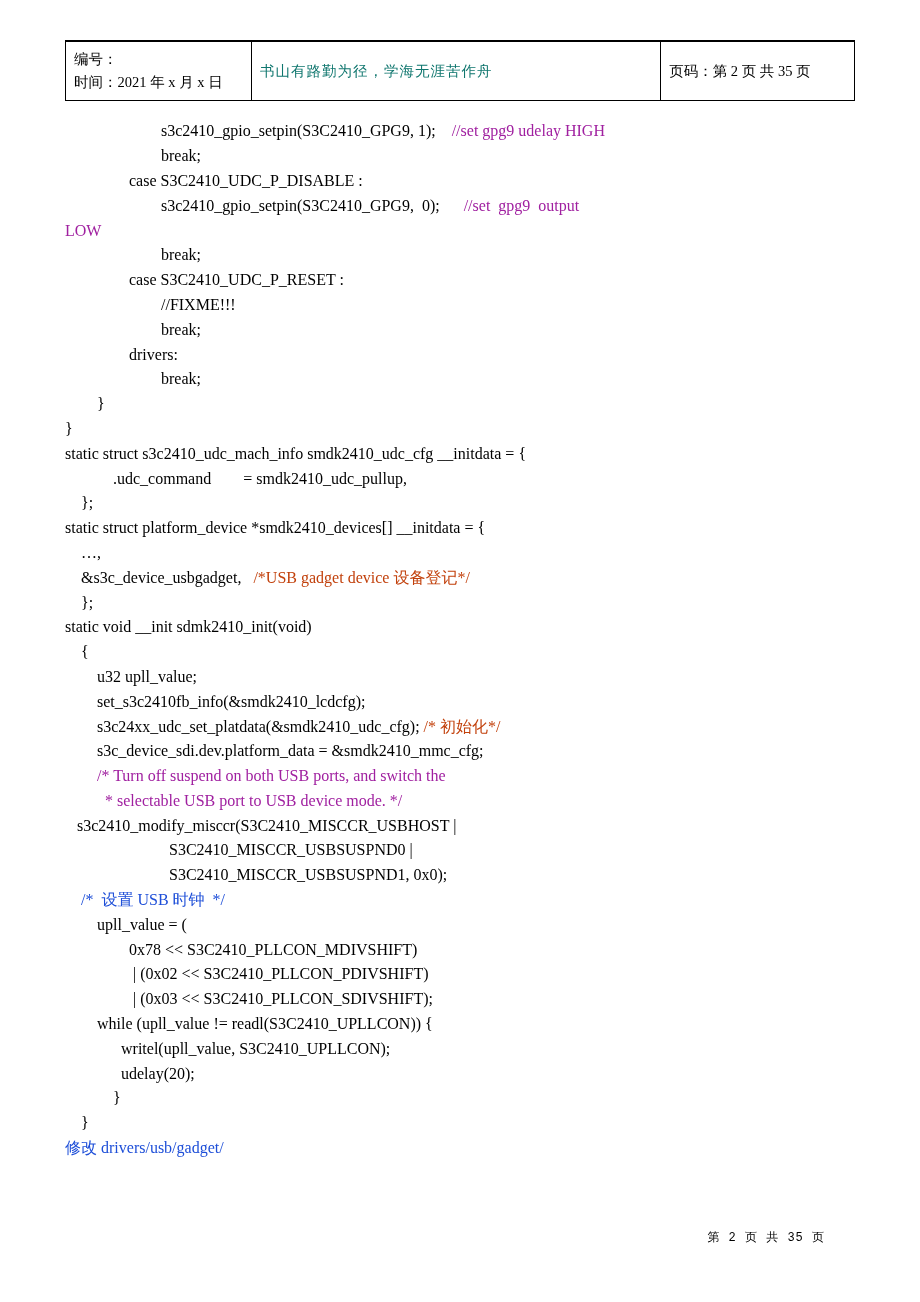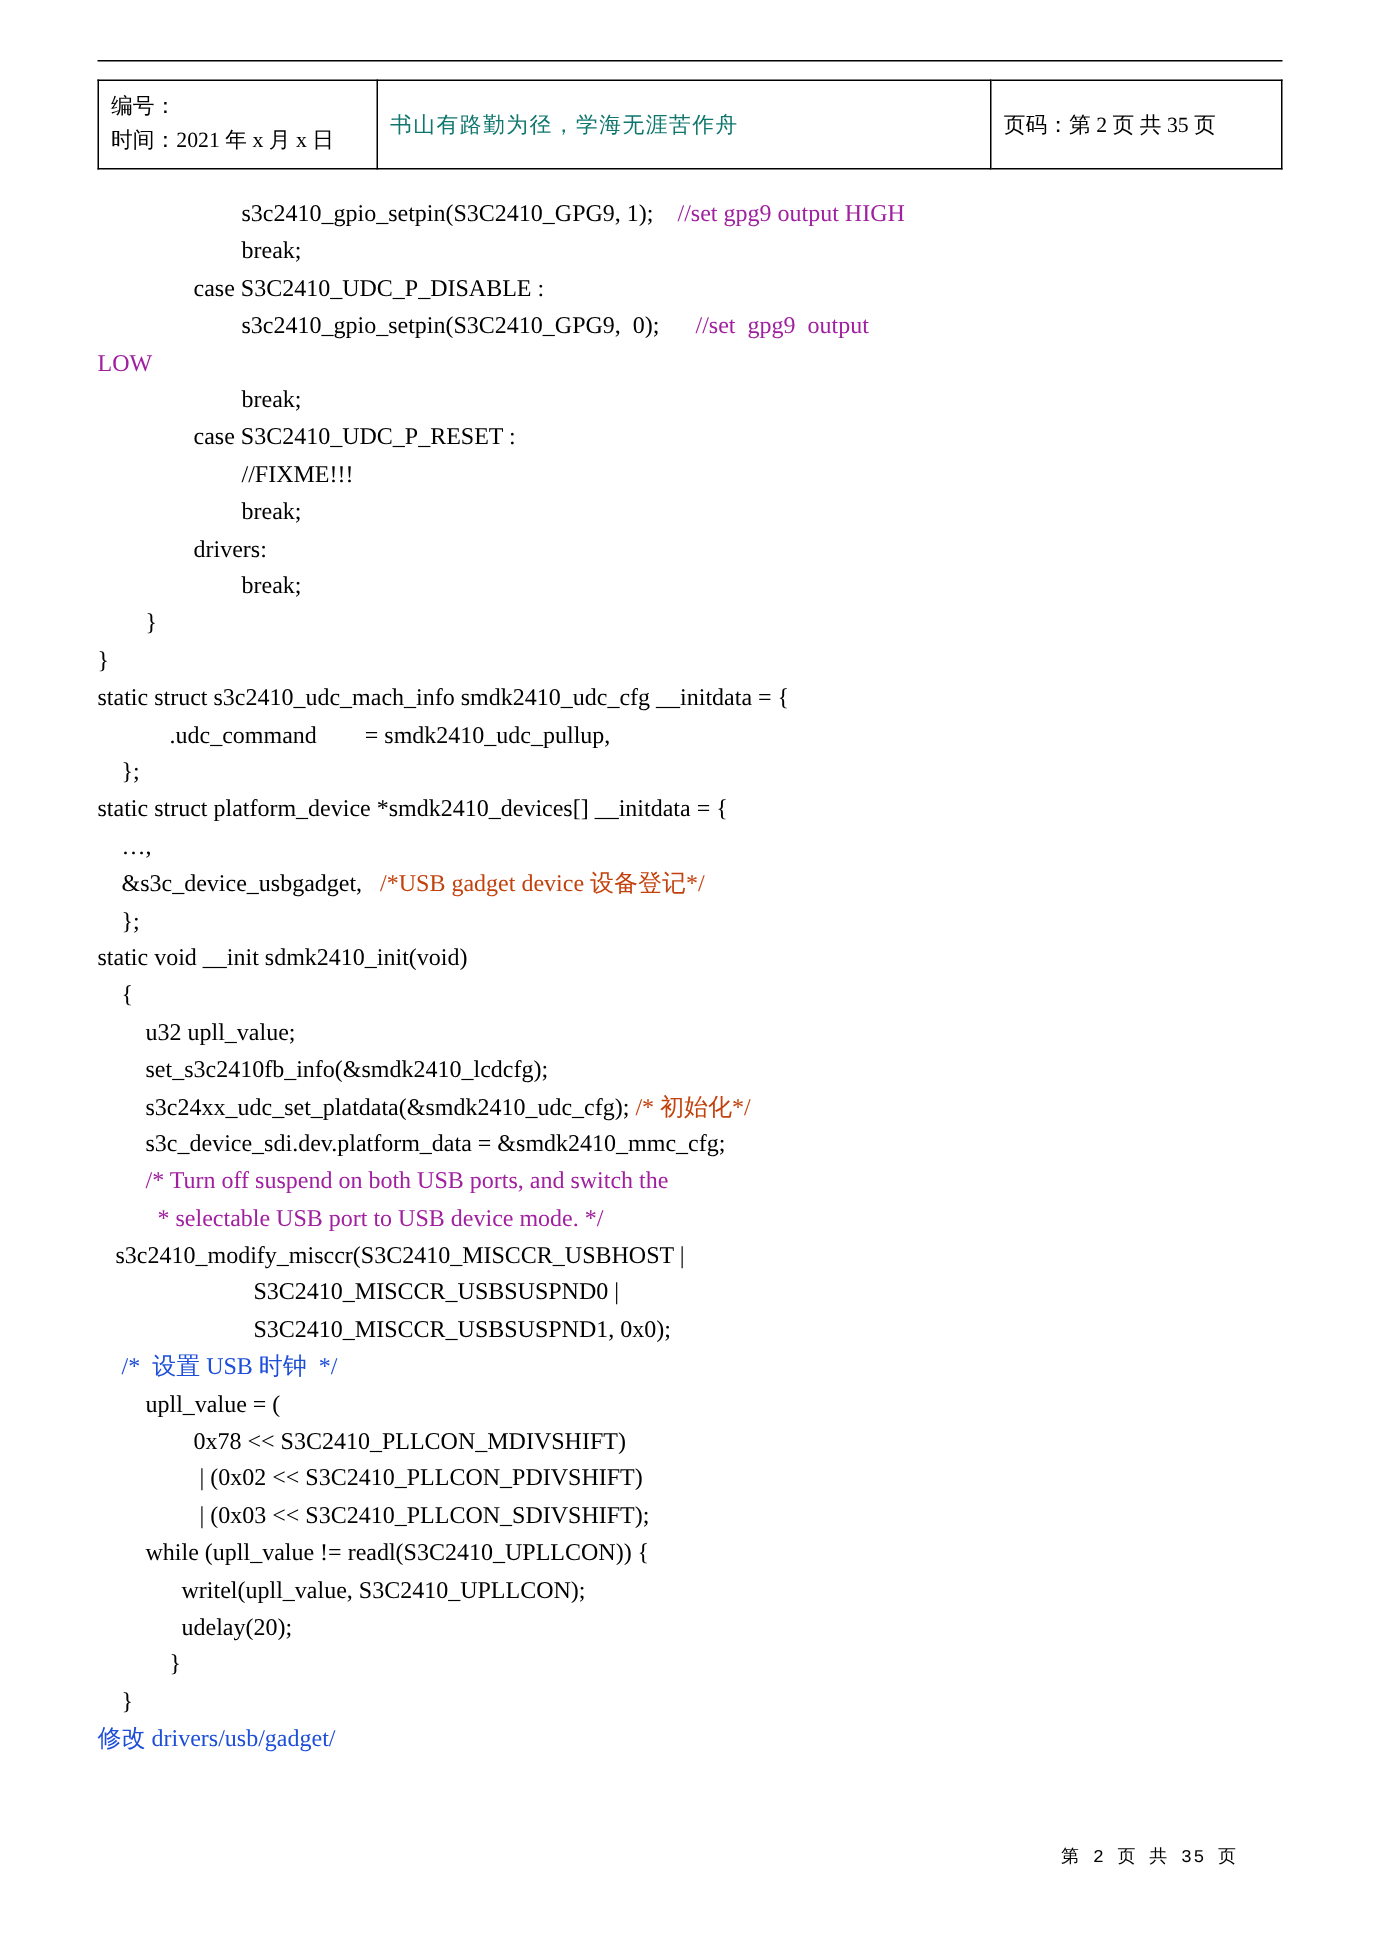--- a/index.html
+++ b/index.html
@@ -15,21 +15,21 @@
       min-height: 1302px;
       box-sizing: border-box;
     }
     .top-rule {
       border-top: 1.5px solid #000;
       margin-bottom: 0;
     }
     .header-table {
       border-collapse: collapse;
       width: 100%;
-      margin-top: 12px;
+      margin-top: 0;
     }
     .header-table td {
       border: 1px solid #000;
       padding: 6px 8px;
       font-size: 14.5px;
       vertical-align: middle;
     }
     .header-left {
       width: 172px;
       font-family: "SimSun", serif;
@@ -87,21 +87,21 @@
       <td class="header-center">
         <span>书山有路勤为径，学海无涯苦作舟</span>
       </td>
       <td class="header-right">
         <span>页码：第 2 页 共 35 页</span>
       </td>
     </tr>
   </tbody>
     </table>
 
-  <div class="code-area"><span>                        s3c2410_gpio_setpin(S3C2410_GPG9, 1);    </span><span class="c1">//set gpg9 output HIGH</span>
+  <div class="code-area"><span>                        s3c2410_gpio_setpin(S3C2410_GPG9, 1);    </span><span class="c1">//set gpg9 udelay HIGH</span>
 <span>                        break;</span>
 <span>                case S3C2410_UDC_P_DISABLE :</span>
 <span>                        s3c2410_gpio_setpin(S3C2410_GPG9,  0);      </span><span class="c1">//set  gpg9  output</span>
 <span class="c1">LOW</span>
 <span>                        break;</span>
 <span>                case S3C2410_UDC_P_RESET :</span>
 <span>                        //FIXME!!!</span>
 <span>                        break;</span>
 <span>                drivers:</span>
 <span>                        break;</span>

